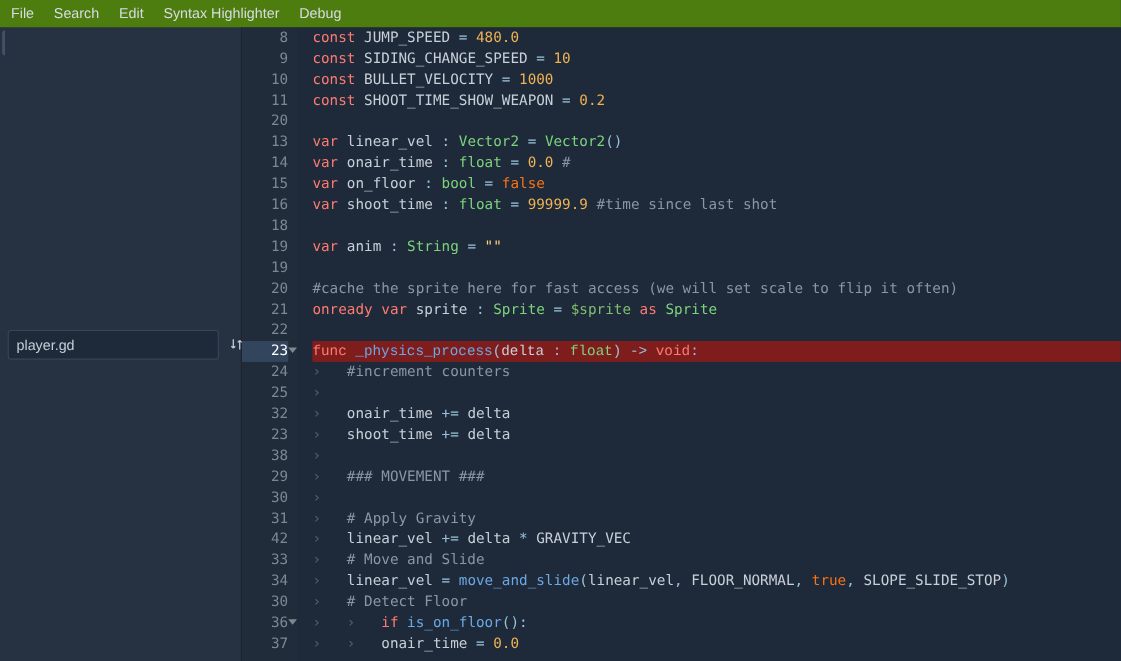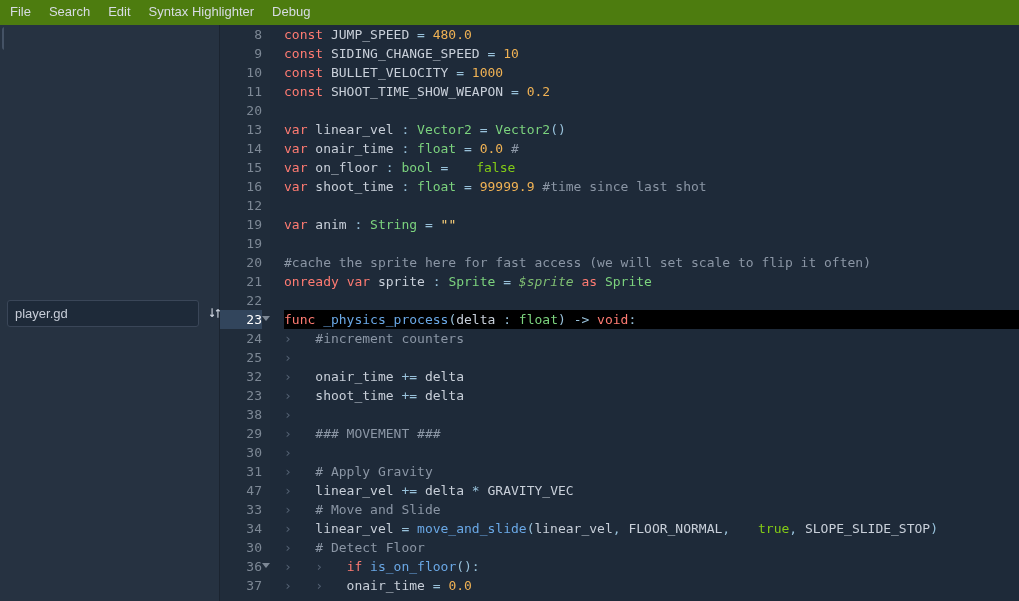--- a/index.html
+++ b/index.html
@@ -113,30 +113,30 @@
 .gutter .ln.hl { background:#32455c; color:#ffffff; }
 .code {
   flex: 1;
   padding-left: 14px;
   background: #1e2a39;
   color: #c8cfd9;
   white-space: pre;
   overflow: hidden;
 }
 .codeline { height: 19px; display:block; }
-.codeline.hl { background: #000000; }
+.codeline.hl { background: #7f1d1d; font-family: Liberation Mono, monospace; }
 .tok-kw   { color: #ff7b72; }        
 .tok-type { color: #7cd37e; }        
 .tok-func { color: #6aa8e6; }        
 .tok-num  { color: #f0b254; }        
 .tok-str  { color: #ffd37a; }        
 .tok-com  { color: #8b96a5; font-style: normal; }
 .tok-op   { color: #99c2db; }
-.tok-node { color: #7fbf72; font-style: italic; }        
-.tok-bool { color: #84cc16; margin-left: 20px; }
+.tok-node { color: #7fbf72; }        
+.tok-bool { color: #f97316; }
 .ws-arrow { color:#556274; }
 </style>
 </head>
 <body>
 
 <div class="menubar">
     <span>File</span>
     <span>Search</span>
     <span>Edit</span>
     <span>Syntax Highlighter</span>
@@ -174,36 +174,36 @@
     <div class="gutter">
         <div class="ln">8</div>
         <div class="ln">9</div>
         <div class="ln">10</div>
         <div class="ln">11</div>
         <div class="ln">20</div>
         <div class="ln">13</div>
         <div class="ln">14</div>
         <div class="ln">15</div>
         <div class="ln">16</div>
-        <div class="ln">12</div>
+        <div class="ln">18</div>
         <div class="ln">19</div>
         <div class="ln">19</div>
         <div class="ln">20</div>
         <div class="ln">21</div>
         <div class="ln">22</div>
         <div class="ln fold hl">23</div>
         <div class="ln">24</div>
         <div class="ln">25</div>
         <div class="ln">32</div>
         <div class="ln">23</div>
         <div class="ln">38</div>
         <div class="ln">29</div>
         <div class="ln">30</div>
         <div class="ln">31</div>
-        <div class="ln">47</div>
+        <div class="ln">42</div>
         <div class="ln">33</div>
         <div class="ln">34</div>
         <div class="ln">30</div>
         <div class="ln fold">36</div>
         <div class="ln">37</div>
       </div>
     <div class="code"><span class="codeline"><span class="tok-kw">const</span> JUMP_SPEED <span class="tok-op">=</span> <span class="tok-num">480.0</span></span><span class="codeline"><span class="tok-kw">const</span> SIDING_CHANGE_SPEED <span class="tok-op">=</span> <span class="tok-num">10</span></span><span class="codeline"><span class="tok-kw">const</span> BULLET_VELOCITY <span class="tok-op">=</span> <span class="tok-num">1000</span></span><span class="codeline"><span class="tok-kw">const</span> SHOOT_TIME_SHOW_WEAPON <span class="tok-op">=</span> <span class="tok-num">0.2</span></span><span class="codeline"></span><span class="codeline"><span class="tok-kw">var</span> linear_vel <span class="tok-op">:</span> <span class="tok-type">Vector2</span> <span class="tok-op">=</span> <span class="tok-type">Vector2</span><span class="tok-op">()</span></span><span class="codeline"><span class="tok-kw">var</span> onair_time <span class="tok-op">:</span> <span class="tok-type">float</span> <span class="tok-op">=</span> <span class="tok-num">0.0</span> <span class="tok-com">#</span></span><span class="codeline"><span class="tok-kw">var</span> on_floor <span class="tok-op">:</span> <span class="tok-type">bool</span> <span class="tok-op">=</span> <span class="tok-bool">false</span></span><span class="codeline"><span class="tok-kw">var</span> shoot_time <span class="tok-op">:</span> <span class="tok-type">float</span> <span class="tok-op">=</span> <span class="tok-num">99999.9</span> <span class="tok-com">#time since last shot</span></span><span class="codeline"></span><span class="codeline"><span class="tok-kw">var</span> anim <span class="tok-op">:</span> <span class="tok-type">String</span> <span class="tok-op">=</span> <span class="tok-str">""</span></span><span class="codeline"></span><span class="codeline"><span class="tok-com">#cache the sprite here for fast access (we will set scale to flip it often)</span></span><span class="codeline"><span class="tok-kw">onready</span> <span class="tok-kw">var</span> sprite <span class="tok-op">:</span> <span class="tok-type">Sprite</span> <span class="tok-op">=</span> <span class="tok-node">$sprite</span> <span class="tok-kw">as</span> <span class="tok-type">Sprite</span></span><span class="codeline"></span><span class="codeline hl"><span class="tok-kw">func</span> <span class="tok-func">_physics_process</span><span class="tok-op">(</span>delta <span class="tok-op">:</span> <span class="tok-type">float</span><span class="tok-op">)</span> <span class="tok-op">-&gt;</span> <span class="tok-kw">void</span><span class="tok-op">:</span></span><span class="codeline"><span class="ws-arrow">›</span>   <span class="tok-com">#increment counters</span></span><span class="codeline"><span class="ws-arrow">›</span>   </span><span class="codeline"><span class="ws-arrow">›</span>   onair_time <span class="tok-op">+=</span> delta</span><span class="codeline"><span class="ws-arrow">›</span>   shoot_time <span class="tok-op">+=</span> delta</span><span class="codeline"><span class="ws-arrow">›</span>   </span><span class="codeline"><span class="ws-arrow">›</span>   <span class="tok-com">### MOVEMENT ###</span></span><span class="codeline"><span class="ws-arrow">›</span>   </span><span class="codeline"><span class="ws-arrow">›</span>   <span class="tok-com"># Apply Gravity</span></span><span class="codeline"><span class="ws-arrow">›</span>   linear_vel <span class="tok-op">+=</span> delta <span class="tok-op">*</span> GRAVITY_VEC</span><span class="codeline"><span class="ws-arrow">›</span>   <span class="tok-com"># Move and Slide</span></span><span class="codeline"><span class="ws-arrow">›</span>   linear_vel <span class="tok-op">=</span> <span class="tok-func">move_and_slide</span><span class="tok-op">(</span>linear_vel<span class="tok-op">,</span> FLOOR_NORMAL<span class="tok-op">,</span> <span class="tok-bool">true</span><span class="tok-op">,</span> SLOPE_SLIDE_STOP<span class="tok-op">)</span></span><span class="codeline"><span class="ws-arrow">›</span>   <span class="tok-com"># Detect Floor</span></span><span class="codeline"><span class="ws-arrow">›</span>   <span class="ws-arrow">›</span>   <span class="tok-kw">if</span> <span class="tok-func">is_on_floor</span><span class="tok-op">()</span><span class="tok-op">:</span></span><span class="codeline"><span class="ws-arrow">›</span>   <span class="ws-arrow">›</span>   onair_time <span class="tok-op">=</span> <span class="tok-num">0.0</span></span></div>
   </div>
 </div>
 

